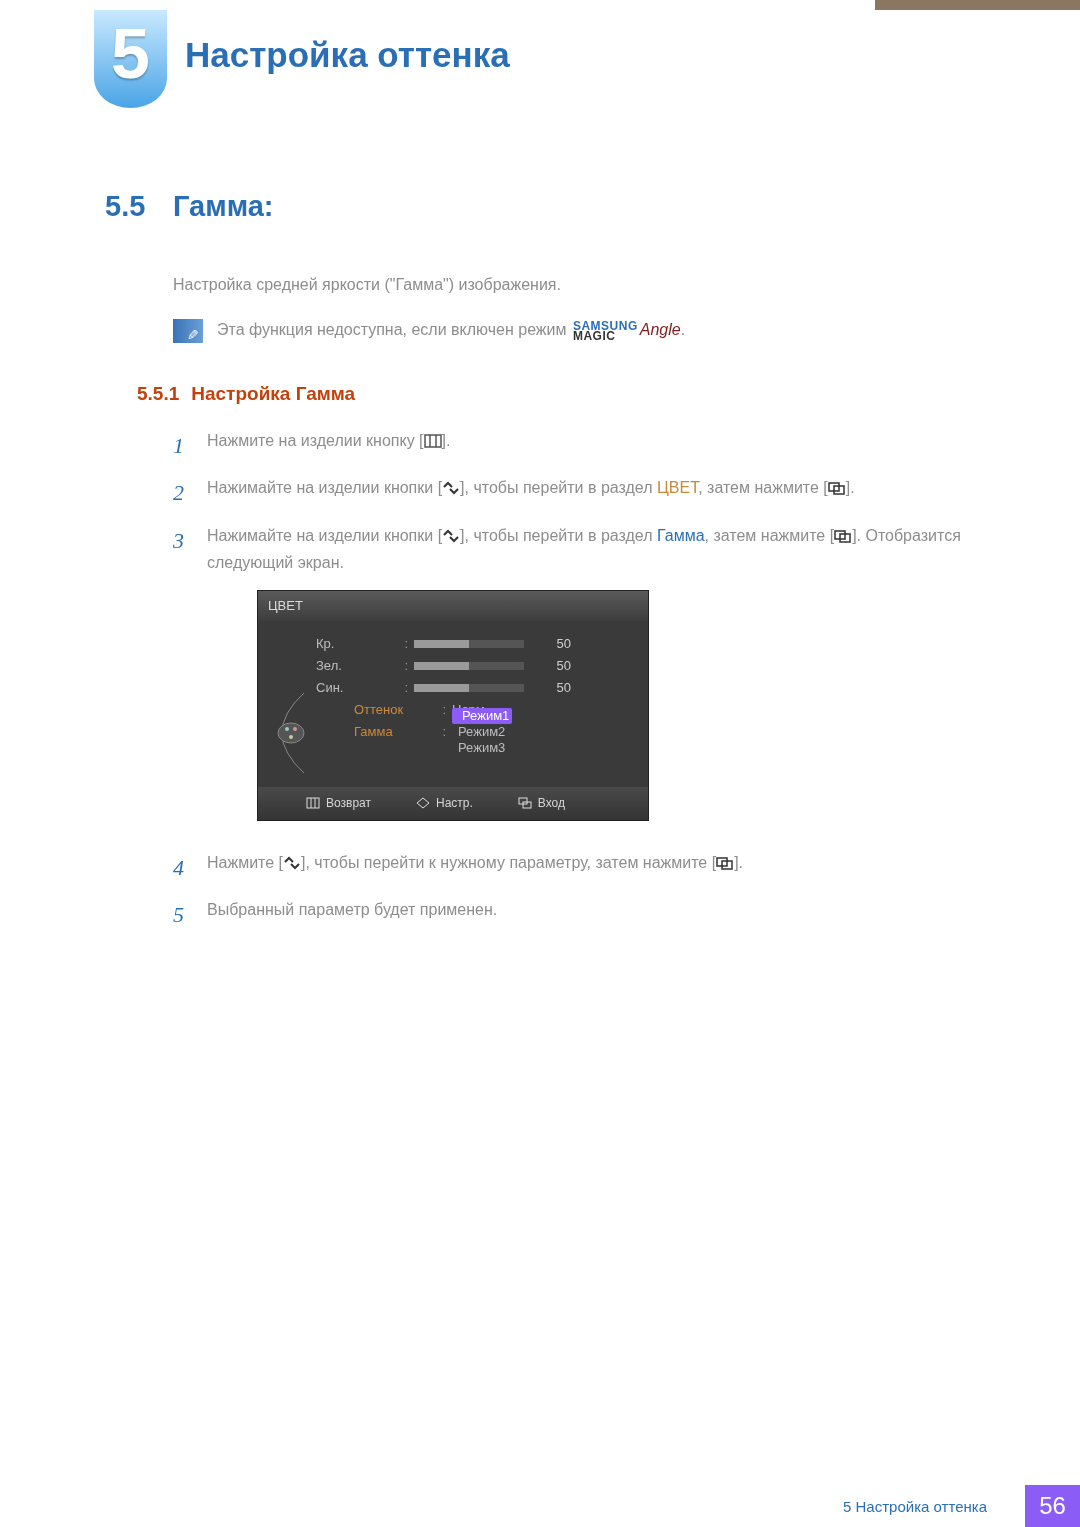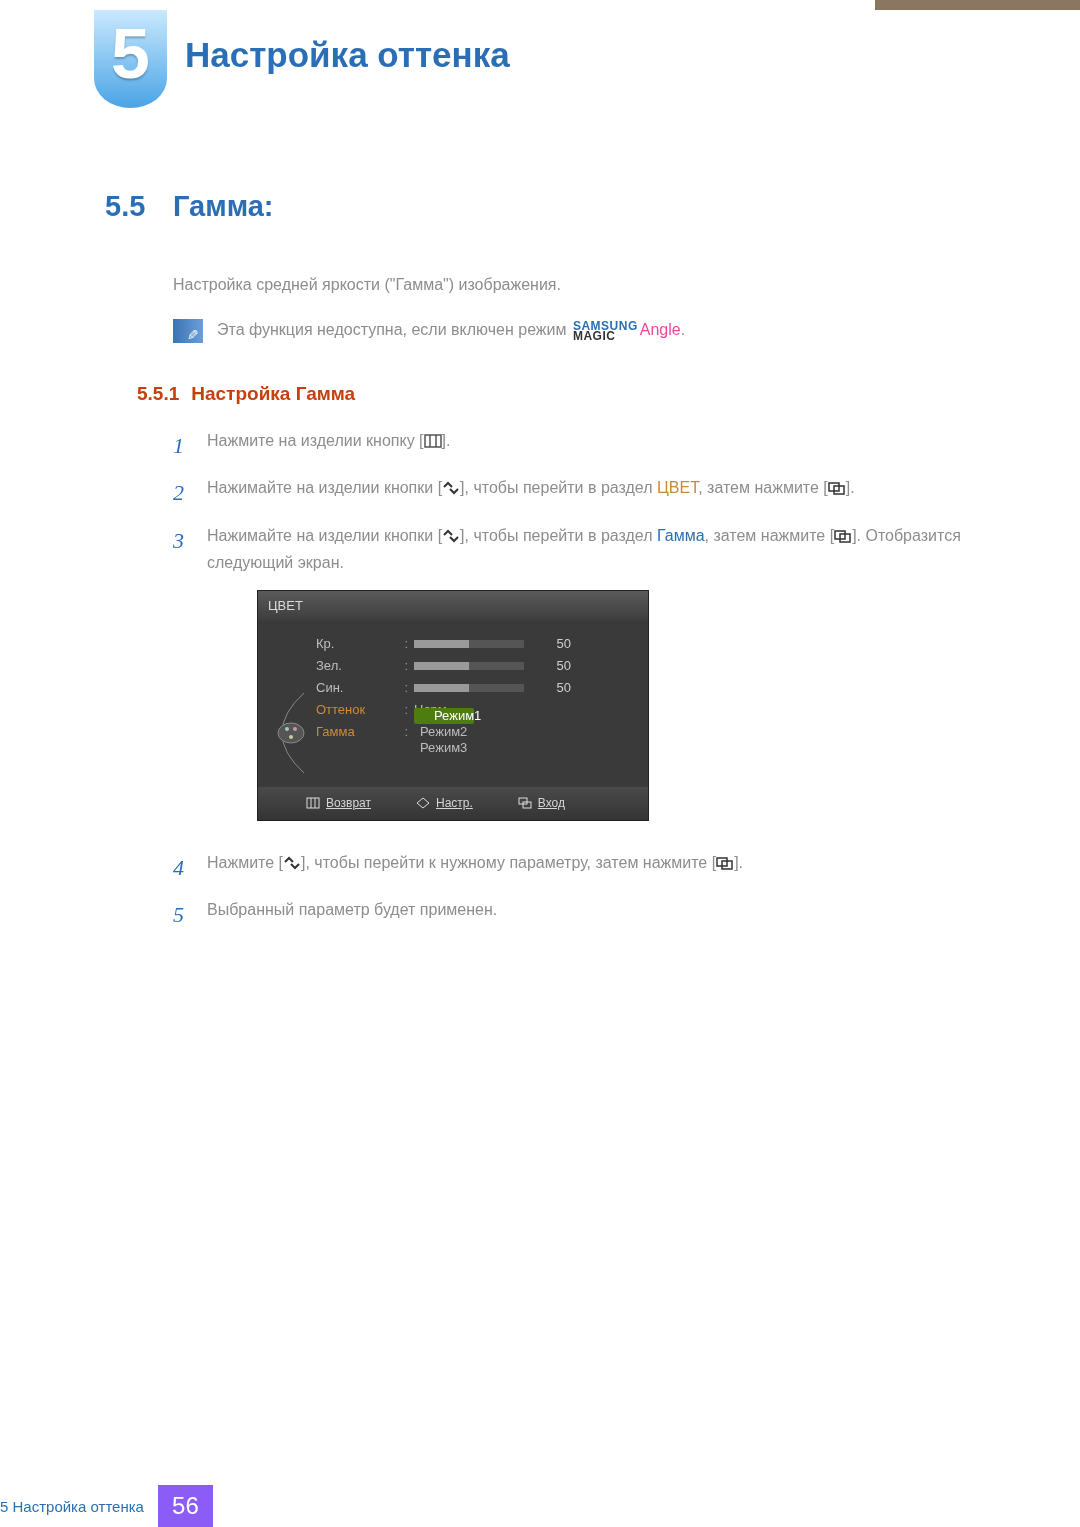--- a/index.html
+++ b/index.html
@@ -99,21 +99,21 @@
   }
   .magic-logo {
     display: inline-block;
     line-height: 0.8;
     font-weight: bold;
     vertical-align: -5px;
     margin: 0 2px;
   }
   .magic-top { color:#2a6fb5; font-size:12px; letter-spacing:0.5px; display:block;}
   .magic-bot { color:#333; font-size:12px; letter-spacing:0.5px; display:block;}
-  .angle-text { color:#ec4899; }
+  .angle-text { color:#7f1d1d;font-style:italic; }
   .subsection-heading {
     font-size: 19px;
     color: #c2410c;
     font-weight: bold;
     margin-left: 32px;
     margin-bottom: 22px;
   }
   .subsection-number { margin-right: 12px; }
   .steps { margin-left: 68px; }
   .step {
@@ -174,69 +174,69 @@
   }
   .osd-side svg { width: 34px; height: 80px; }
   .osd-list { flex: 1; }
   .osd-row {
     display: flex;
     align-items: center;
     height: 22px;
     gap: 6px;
   }
   .osd-label { width: 78px; color:#bdbdbd;}
-  .osd-label.orange { color: #cc8a3a; }
+  .osd-label.orange { color: #cc8a3a; margin-left: 38px; }
   .osd-colon { width: 8px; text-align:right; color:#999;}
   .osd-valcol { flex:1; display:flex; align-items:center; gap:17px;}
   .osd-bar {
     height: 8px;
     width: 110px;
     background: #555;
     position: relative;
   }
   .osd-bar-fill {
     position:absolute; top:0; left:0; height:100%;
     background:#9a9a9a;
   }
   .osd-num { color:#cfcfcf; width:30px; text-align:right;}
   .osd-plain { color:#bdbdbd;}
   .osd-dropdown {
-    background:#4d7c0f;
+    background:#8b5cf6;
     color:#fff;
-    padding:0 20px;
+    padding:0 10px;
     height:16px; line-height:16px;
     border-radius:2px;
     width:60px;
   }
   .osd-dd-option {
     color:#bdbdbd;
     padding-left:6px;
     height:16px; line-height:16px;
   }
   .osd-footer {
     background: linear-gradient(180deg,#4a4a4a,#343434);
     display:flex;
     padding:6px 10px;
     font-size:12px;
     color:#d6d6d6;
     gap:45px;
     padding-left:48px;
-    text-decoration:underline;
   }
   .osd-foot-item { display:flex; align-items:center; gap:6px;}
   .osd-foot-item svg { width:14px; height:12px; }
   .page-footer {
     position: absolute;
     bottom: 0;
     left: 0;
     right: 0;
     height: 42px;
     display: flex;
-    justify-content: flex-start;
+    justify-content: flex-end;
     align-items: stretch;
+    gap: 24px;
   }
   .footer-label {
     color: #2a6fb5;
     font-size: 15px;
     display:flex;
     align-items:center;
     padding-right:14px;
   }
   .footer-pagenum {
     width: 55px;

